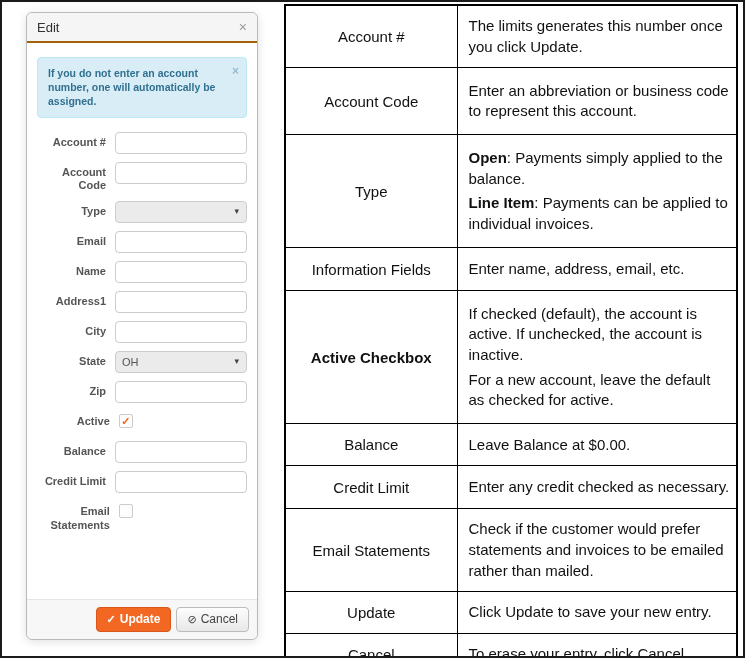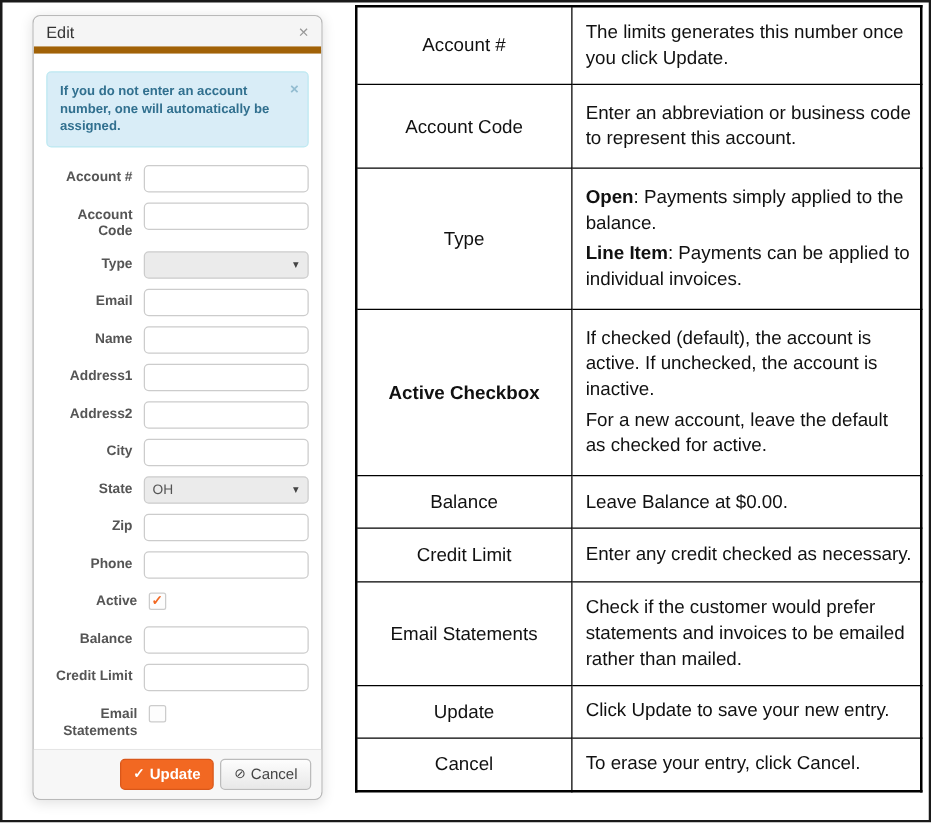--- a/index.html
+++ b/index.html
@@ -4,21 +4,21 @@
 <style>
   * { box-sizing: border-box; margin: 0; padding: 0; }
   body { font-family: "Liberation Sans", sans-serif; background: #fff; }
   #canvas { position: relative; width: 745px; height: 658px; background: #fff; overflow: hidden; }
   .frame { position: absolute; inset: 0; border: 2px solid #1a1a1a; pointer-events: none; }
 
   
   .modal { position: absolute; left: 26px; top: 12px; width: 232px; height: 628px;
            background: #fff; border: 1px solid #b9b9b9; border-radius: 6px;
            box-shadow: 0 2px 10px rgba(0,0,0,.12); }
-  .modal-header { height: 30px; background: #f5f5f5; border-bottom: 6px solid #a16207;
+  .modal-header { height: 30px; background: #f5f5f5; border-bottom: 2px solid #a16207;
                   border-radius: 6px 6px 0 0; display: flex; align-items: center;
                   padding: 0 10px; }
   .modal-title { font-size: 13px; color: #333; }
   .modal-close { margin-left: auto; color: #999; font-size: 14px; line-height: 1; cursor: pointer; }
   .modal-body { padding: 14px 10px 0 10px; }
 
   .alert-info { position: relative; background: #d9edf7; border: 1px solid #bce8f1;
                 border-radius: 4px; color: #31708f; font-size: 10.5px; line-height: 1.35;
                 padding: 8px 14px 8px 10px; margin-bottom: 14px; font-weight: bold; }
   .alert-close { position: absolute; top: 5px; right: 7px; color: #93bdd1; font-size: 12px; cursor: pointer; }
@@ -103,24 +103,20 @@
       <div class="form-row">
         <div class="form-label">Name</div>
         <div class="form-control-wrap"><input class="text-input" value="" style=""></div>
       </div>
 
       <div class="form-row">
         <div class="form-label">Address1</div>
         <div class="form-control-wrap"><input class="text-input" value="" style=""></div>
       </div>
 
-      <div class="form-row">
-        <div class="form-label">Address2</div>
-        <div class="form-control-wrap"><input class="text-input" value="" style=""></div>
-      </div>
 
       <div class="form-row">
         <div class="form-label">City</div>
         <div class="form-control-wrap"><input class="text-input" value="" style=""></div>
       </div>
 
       <div class="form-row">
         <div class="form-label">State</div>
         <div class="form-control-wrap">
           <div class="select">
@@ -128,24 +124,20 @@
             <span class="caret">▾</span>
           </div>
         </div>
       </div>
 
       <div class="form-row">
         <div class="form-label">Zip</div>
         <div class="form-control-wrap"><input class="text-input" value="" style=""></div>
       </div>
 
-      <div class="form-row">
-        <div class="form-label">Phone</div>
-        <div class="form-control-wrap"><input class="text-input" value="" style=""></div>
-      </div>
 
       <div class="form-row">
         <div class="form-label">Active</div>
         <div class="form-control-wrap">
           <div class="checkbox">
             <span>✓</span>
           </div>
         </div>
       </div>
 
@@ -196,20 +188,26 @@
           </td>
         </tr>
         <tr>
           <td class="term" style="height: 113px;">Type</td>
           <td class="desc">
             <p><strong>Open</strong>: Payments simply applied to the balance.</p>
             <p><strong>Line Item</strong>: Payments can be applied to individual invoices.</p>
           </td>
         </tr>
         <tr>
+          <td class="term" style="height: 43px;">Information Fields</td>
+          <td class="desc">
+            <p>Enter name, address, email, etc.</p>
+          </td>
+        </tr>
+        <tr>
           <td class="term" style="height: 133px; font-weight: bold;">Active Checkbox</td>
           <td class="desc">
             <p>If checked (default), the account is active. If unchecked, the account is inactive.</p>
             <p>For a new account, leave the default as checked for active.</p>
           </td>
         </tr>
         <tr>
           <td class="term" style="height: 42px;">Balance</td>
           <td class="desc">
             <p>Leave Balance at $0.00.</p>

